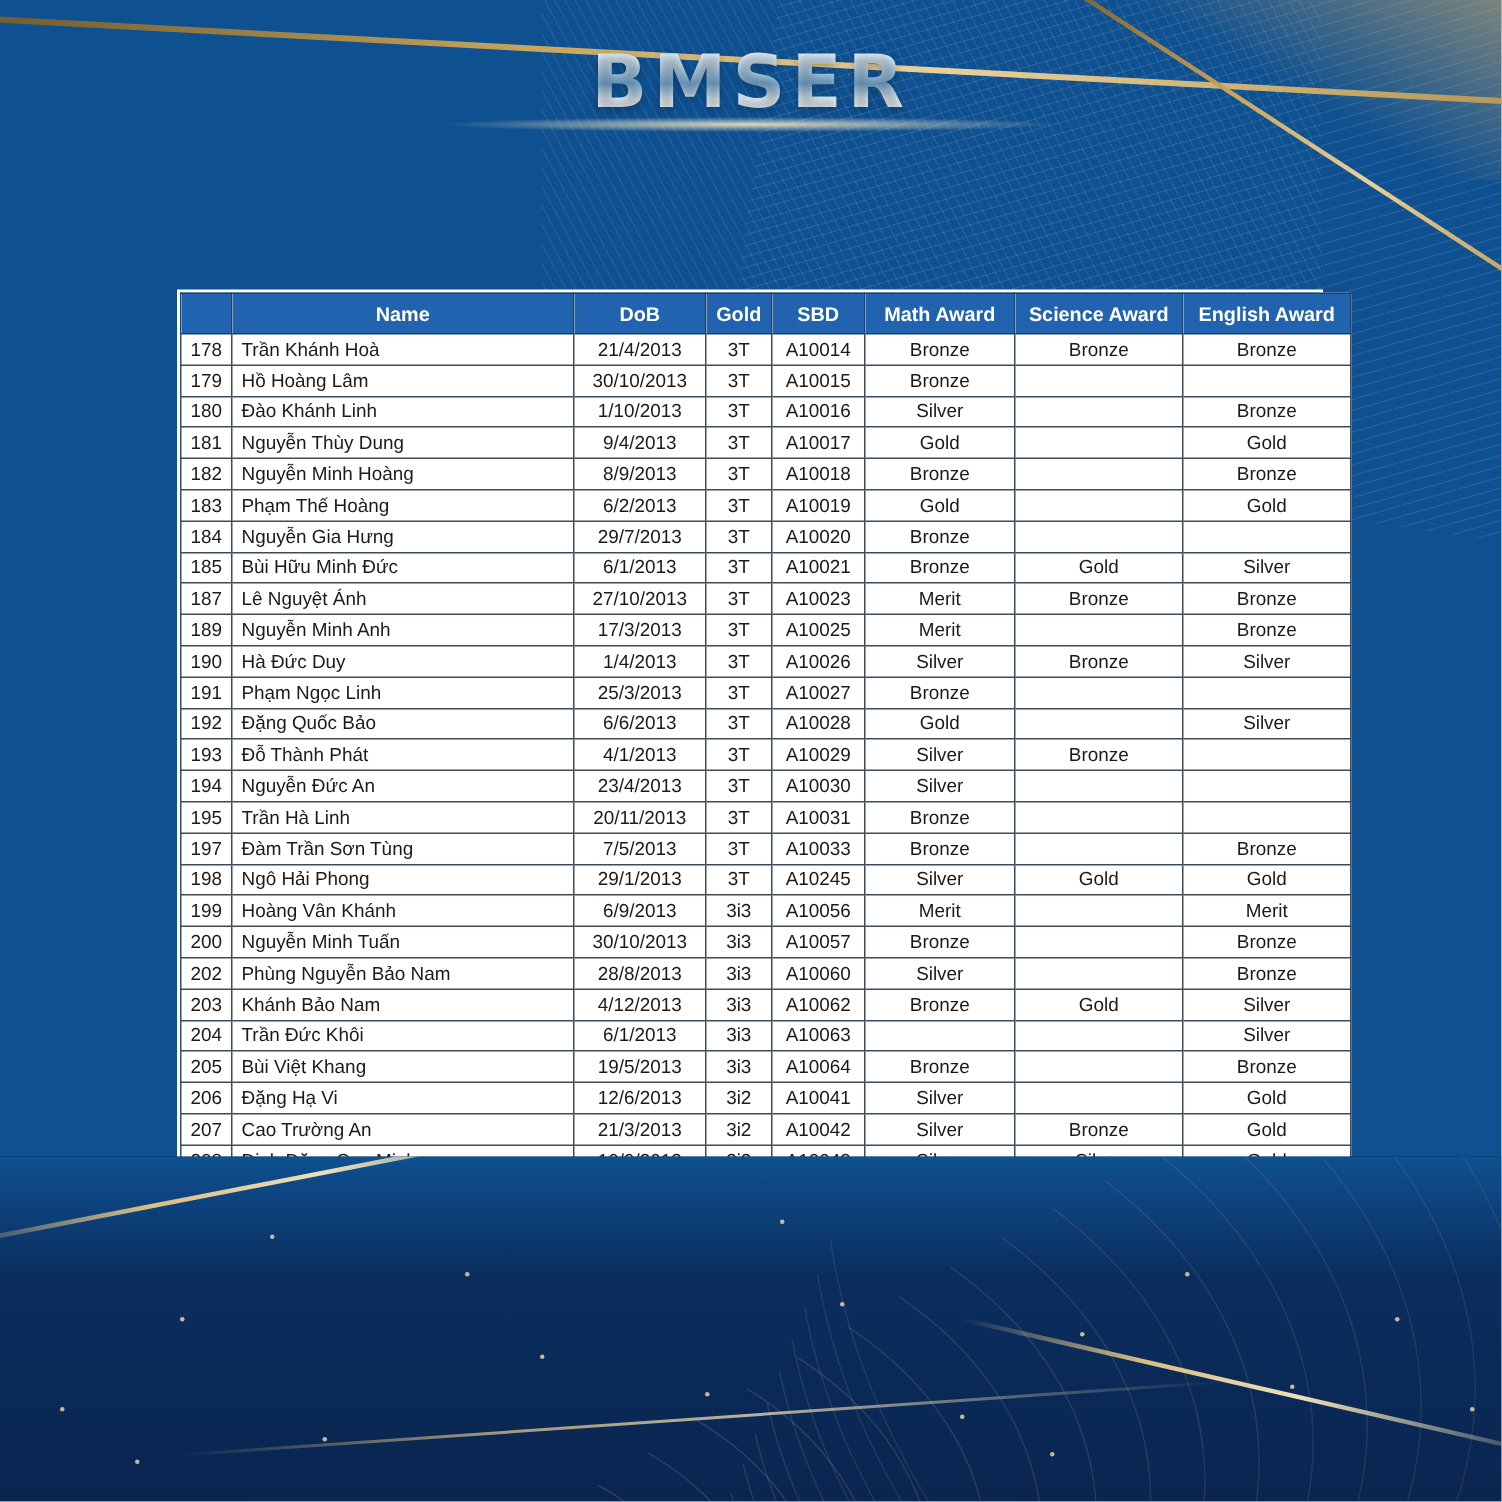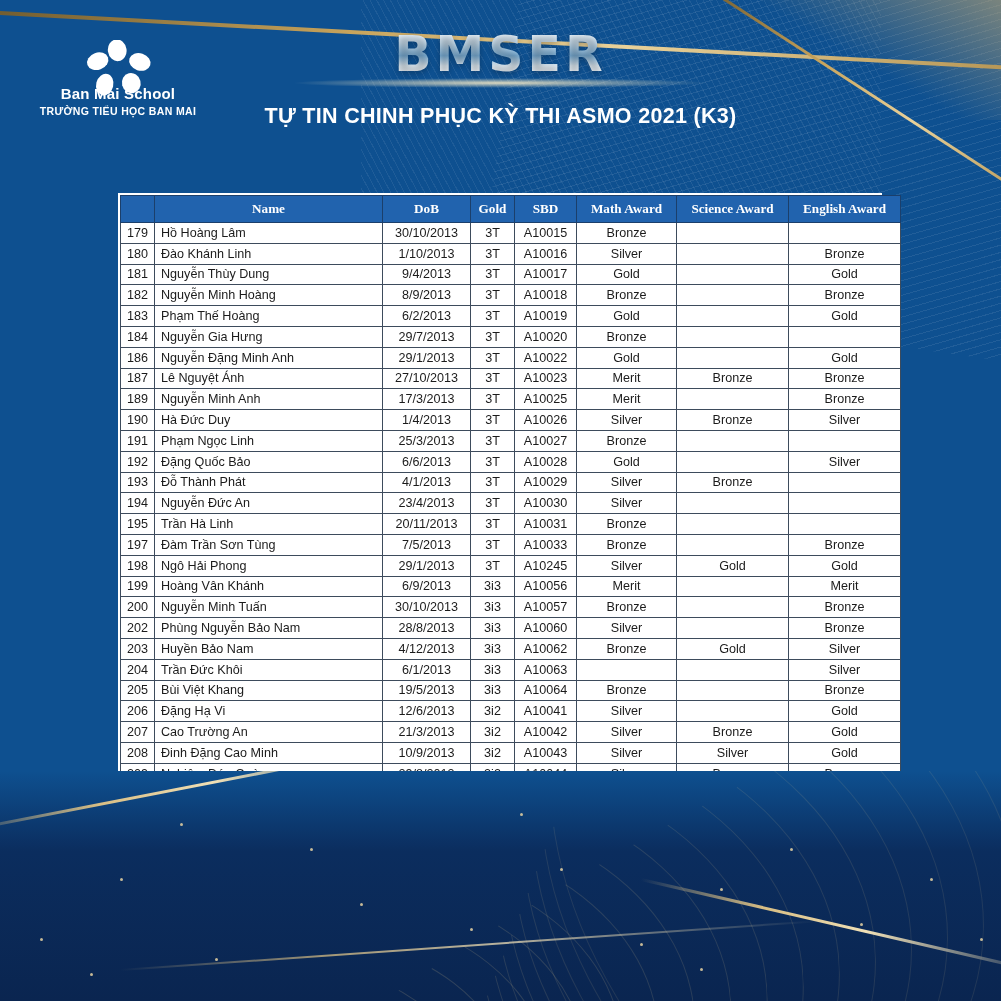--- a/index.html
+++ b/index.html
@@ -187,21 +187,20 @@
     overflow: hidden;
   }
   thead th {
     background: #2163ae;
     color: #ffffff;
     font-weight: 700;
     font-size: 13.2px;
     height: 27px;
     text-align: center;
     border-color: #1b3f6b;
-    font-family: Liberation Serif, serif;
   }
   thead th.c-idx { background: #2163ae; }
 
   td.c-idx   { text-align: center; width: 34px; }
   td.c-name  { text-align: left;   padding-left: 6px; }
   td.c-dob   { text-align: center; }
   td.c-level { text-align: center; }
   td.c-sbd   { text-align: center; }
   td.c-award { text-align: center; }
 
@@ -222,40 +221,25 @@
   <div class="bg-layer">
     <div class="bg-topright-fan"></div>
     <div class="bg-topleft-fan"></div>
     <div class="top-gold-corner"></div>
     <div class="gold-line l1"></div>
     <div class="gold-line l2"></div>
   </div>
 
   <div class="header">
 
-    <div class="logo-block">
-      <svg class="logo-flower" viewBox="0 0 100 74">
-        <g fill="#ffffff">
-          <ellipse cx="49" cy="13" rx="12" ry="14" transform="rotate(-8 49 13)"></ellipse>
-          <ellipse cx="78" cy="28" rx="14" ry="11" transform="rotate(18 78 28)"></ellipse>
-          <ellipse cx="24" cy="27" rx="14" ry="11" transform="rotate(-20 24 27)"></ellipse>
-          <ellipse cx="33" cy="57" rx="11" ry="14" transform="rotate(14 33 57)"></ellipse>
-          <ellipse cx="67" cy="55" rx="12" ry="13" transform="rotate(-14 67 55)"></ellipse>
-          <circle cx="50" cy="36" r="6" fill="#0e5090"></circle>
-        </g>
-      </svg>
-      <div class="logo-name">Ban Mai School</div>
-      <div class="logo-sub">TRƯỜNG TIỂU HỌC BAN MAI</div>
-    </div>
 
     <div class="brand-wrap">
       <div class="brand">BMSER</div>
     </div>
     <div class="brand-glow"></div>
-    <div class="subtitle">TỰ TIN CHINH PHỤC KỲ THI ASMO 2021 (K3)</div>
   </div>
 
   <div class="table-wrap">
     <table>
       <colgroup>
         <col class="w-idx">
           <col class="w-name">
           <col class="w-dob">
           <col class="w-level">
         <col class="w-sbd">
@@ -270,20 +254,30 @@
           <th>DoB</th>
           <th>Gold</th>
           <th>SBD</th>
           <th>Math Award</th>
           <th>Science Award</th>
           <th>English Award</th>
         </tr>
       </thead>
       <tbody id="table-body">
           <tr>
+            <td class="c-idx">178</td>
+            <td class="c-name">Trần Khánh Hoà</td>
+            <td class="c-dob">21/4/2013</td>
+            <td class="c-level">3T</td>
+            <td class="c-sbd">A10014</td>
+            <td class="c-award">Bronze</td>
+            <td class="c-award">Bronze</td>
+            <td class="c-award">Bronze</td>
+          </tr>
+          <tr>
             <td class="c-idx">179</td>
             <td class="c-name">Hồ Hoàng Lâm</td>
             <td class="c-dob">30/10/2013</td>
             <td class="c-level">3T</td>
             <td class="c-sbd">A10015</td>
             <td class="c-award">Bronze</td>
             <td class="c-award"></td>
             <td class="c-award"></td>
           </tr>
           <tr>
@@ -330,28 +324,28 @@
             <td class="c-idx">184</td>
             <td class="c-name">Nguyễn Gia Hưng</td>
             <td class="c-dob">29/7/2013</td>
             <td class="c-level">3T</td>
             <td class="c-sbd">A10020</td>
             <td class="c-award">Bronze</td>
             <td class="c-award"></td>
             <td class="c-award"></td>
           </tr>
           <tr>
-            <td class="c-idx">186</td>
-            <td class="c-name">Nguyễn Đặng Minh Anh</td>
-            <td class="c-dob">29/1/2013</td>
-            <td class="c-level">3T</td>
-            <td class="c-sbd">A10022</td>
-            <td class="c-award">Gold</td>
-            <td class="c-award"></td>
-            <td class="c-award">Gold</td>
+            <td class="c-idx">185</td>
+            <td class="c-name">Bùi Hữu Minh Đức</td>
+            <td class="c-dob">6/1/2013</td>
+            <td class="c-level">3T</td>
+            <td class="c-sbd">A10021</td>
+            <td class="c-award">Bronze</td>
+            <td class="c-award">Gold</td>
+            <td class="c-award">Silver</td>
           </tr>
           <tr>
             <td class="c-idx">187</td>
             <td class="c-name">Lê Nguyệt Ánh</td>
             <td class="c-dob">27/10/2013</td>
             <td class="c-level">3T</td>
             <td class="c-sbd">A10023</td>
             <td class="c-award">Merit</td>
             <td class="c-award">Bronze</td>
             <td class="c-award">Bronze</td>
@@ -471,21 +465,21 @@
             <td class="c-name">Phùng Nguyễn Bảo Nam</td>
             <td class="c-dob">28/8/2013</td>
             <td class="c-level">3i3</td>
             <td class="c-sbd">A10060</td>
             <td class="c-award">Silver</td>
             <td class="c-award"></td>
             <td class="c-award">Bronze</td>
           </tr>
           <tr>
             <td class="c-idx">203</td>
-            <td class="c-name">Huyền Bảo Nam</td>
+            <td class="c-name">Khánh Bảo Nam</td>
             <td class="c-dob">4/12/2013</td>
             <td class="c-level">3i3</td>
             <td class="c-sbd">A10062</td>
             <td class="c-award">Bronze</td>
             <td class="c-award">Gold</td>
             <td class="c-award">Silver</td>
           </tr>
           <tr>
             <td class="c-idx">204</td>
             <td class="c-name">Trần Đức Khôi</td>

